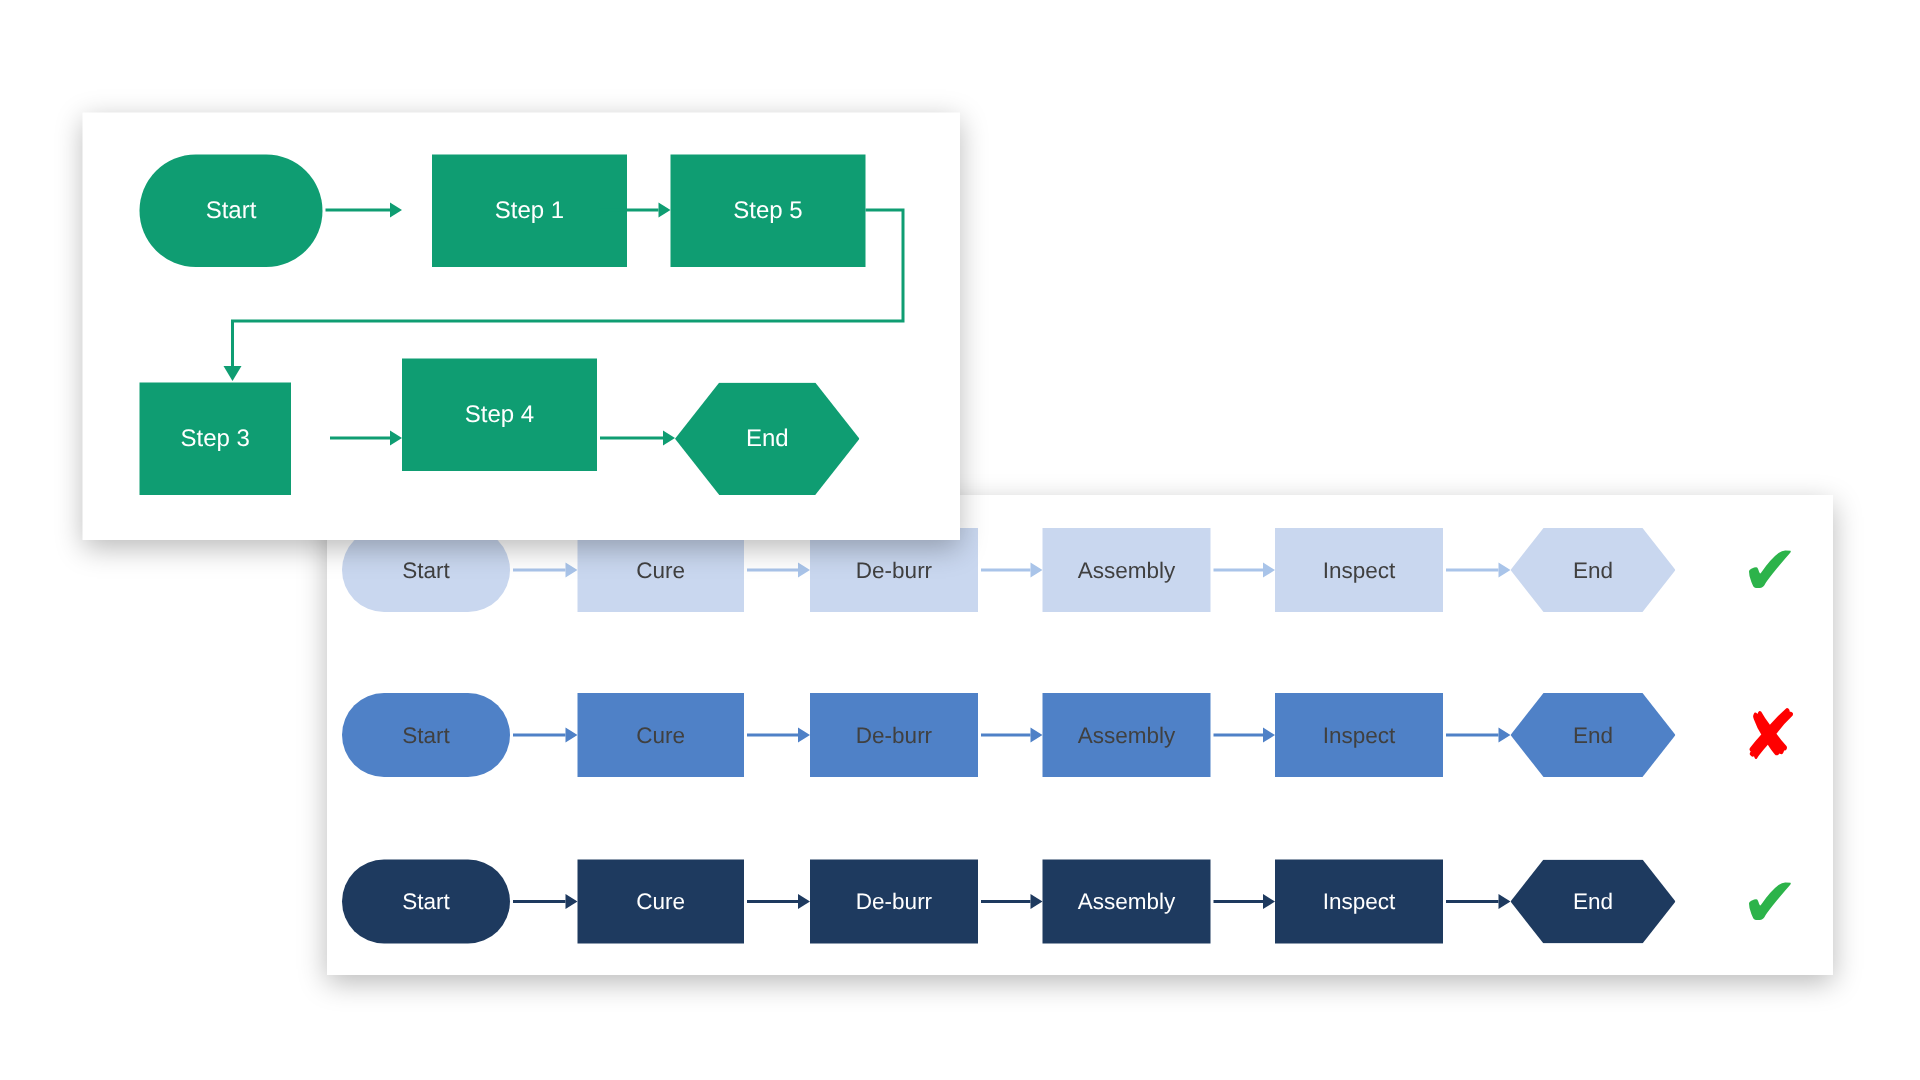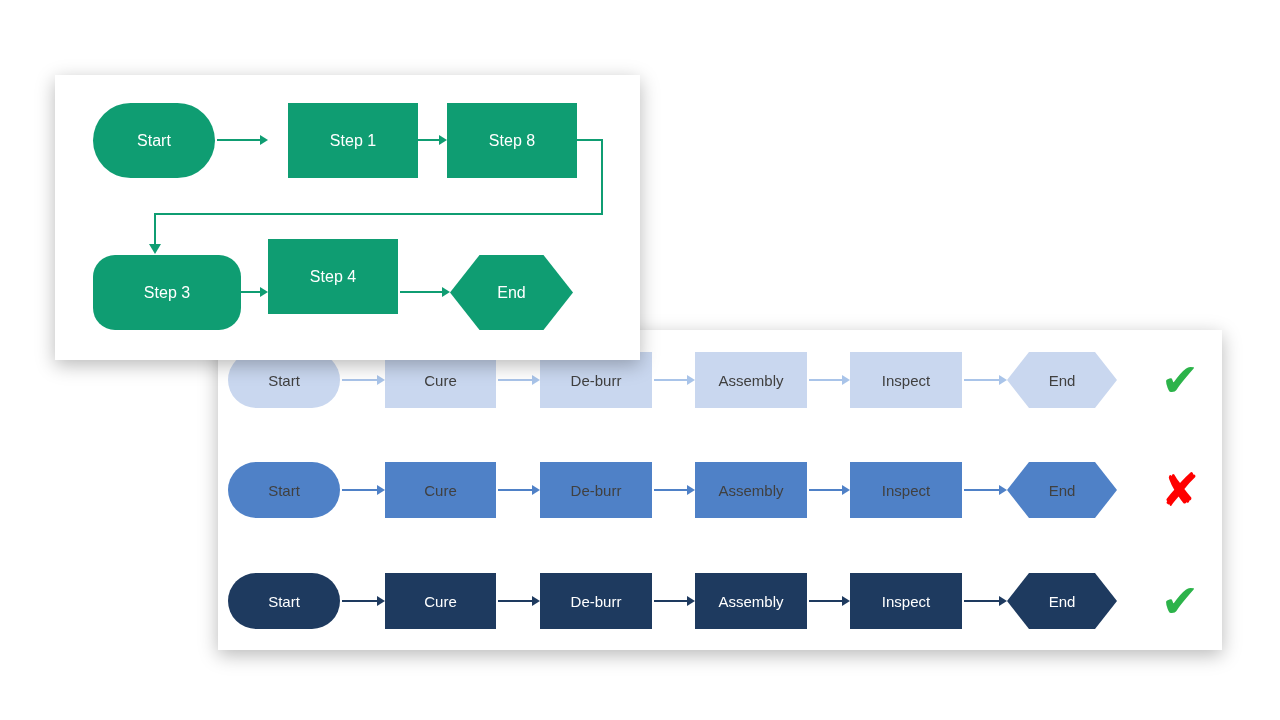--- a/index.html
+++ b/index.html
@@ -60,28 +60,28 @@
   .v-fail { color:var(--cross-red,#ff0000); }
 </style>
 </head>
 <body>
 
 <div class="card card1">
   <div class="node stadium1" style="left:38px; top:28px; width:122px;">Start</div>
   <div class="arrow" style="left:162px; top:64px; width:43px;"></div>
   <div class="node" style="left:213px; top:28px; width:130px;margin-left:20px;">Step 1</div>
   <div class="arrow" style="left:345px; top:64px; width:39px;"></div>
-  <div class="node" style="left:392px; top:28px; width:130px;">Step 8</div>
+  <div class="node" style="left:392px; top:28px; width:130px;">Step 5</div>
 
   <svg class="elbow" width="585" height="285">
     <polyline points="522,65 547,65 547,139 100,139 100,170" fill="none" stroke="currentColor" stroke-width="2"></polyline>
     <polygon points="94,169 106,169 100,179" fill="currentColor"></polygon>
   </svg>
 
-  <div class="node" style="left:38px; top:180px; width:148px;border-radius:22px;">Step 3</div>
+  <div class="node" style="left:38px; top:180px; width:101px;">Step 3</div>
   <div class="arrow" style="left:165px; top:216px; width:40px;"></div>
   <div class="node" style="left:213px; top:164px; width:130px;">Step 4</div>
   <div class="arrow" style="left:345px; top:216px; width:42px;"></div>
   <div class="node hex1" style="left:395px; top:180px; width:123px;">End</div>
 </div>
 
 <div class="card card2">
 
   <div class="row r-light" style="top:22px;">
     <div class="node stadium2" style="left:10px; width:112px;">Start</div>

